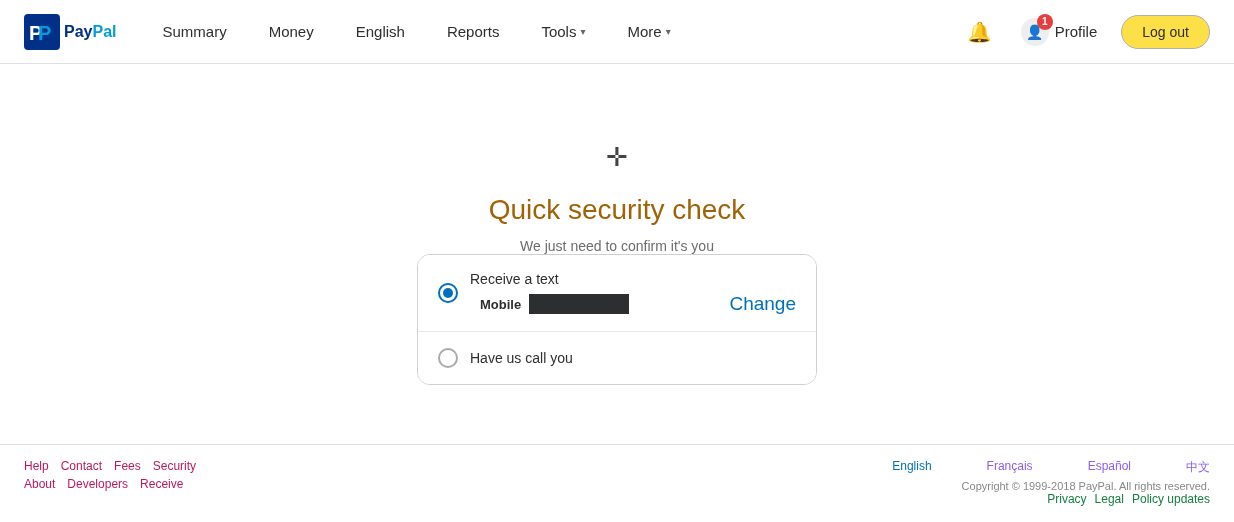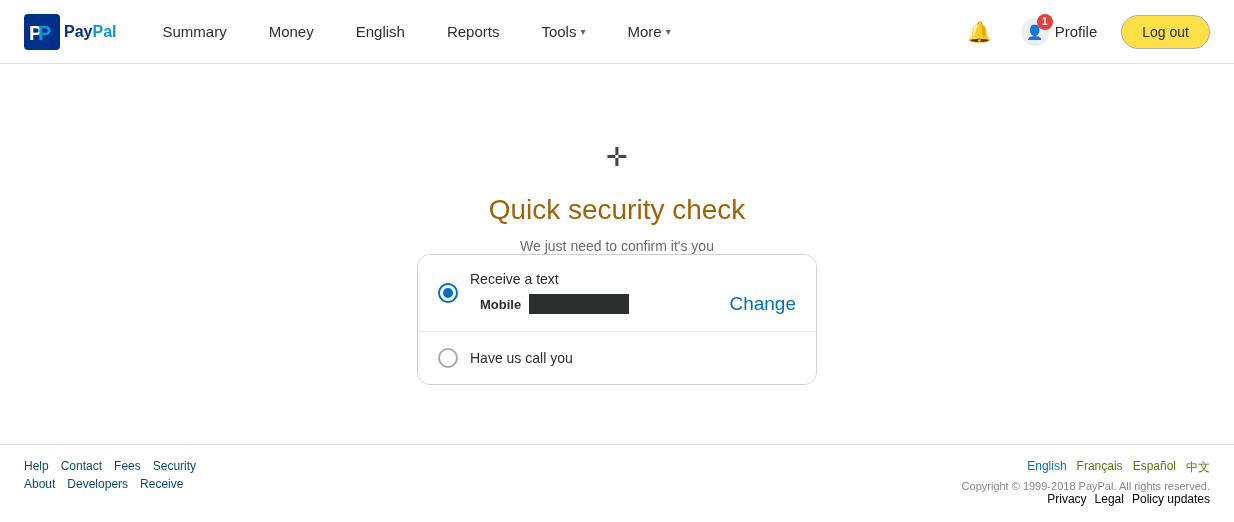--- a/index.html
+++ b/index.html
@@ -225,54 +225,55 @@
     .footer-left {
       display: flex;
       flex-direction: column;
       gap: 4px;
     }
     .footer-links-row {
       display: flex;
       gap: 12px;
     }
     .footer-link {
-      color: #0c4a6e;
+      color: #be185d;
       text-decoration: none;
       cursor: pointer;
       text-align: right;
     }
     .footer-right {
       text-align: right;
     }
     .footer-right-top {
       display: flex;
       gap: 10px;
       justify-content: flex-end;
       margin-bottom: 4px;
     }
     .footer-lang {
       color: #0070ba;
       cursor: pointer;
       font-weight: 500;
     }
     .footer-lang-other {
-      color: #4d7c0f;
-      cursor: pointer;
+      color: #8b5cf6;
+      cursor: pointer;
+      margin-left: 45px;
     }
     .footer-copyright {
       font-size: 11px;
       color: #888;
     }
     .footer-right-links {
       display: flex;
       gap: 8px;
       justify-content: flex-end;
     }
     .footer-right-link {
-      color: #000000;
+      color: #15803d;
       cursor: pointer;
       text-decoration: none;
       text-align: right;
     }
   </style>
 </head>
 <body>
 
 <header class="header">
   <div class="logo-area">

